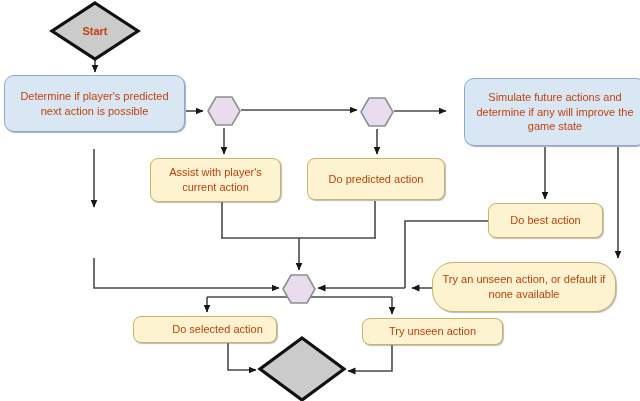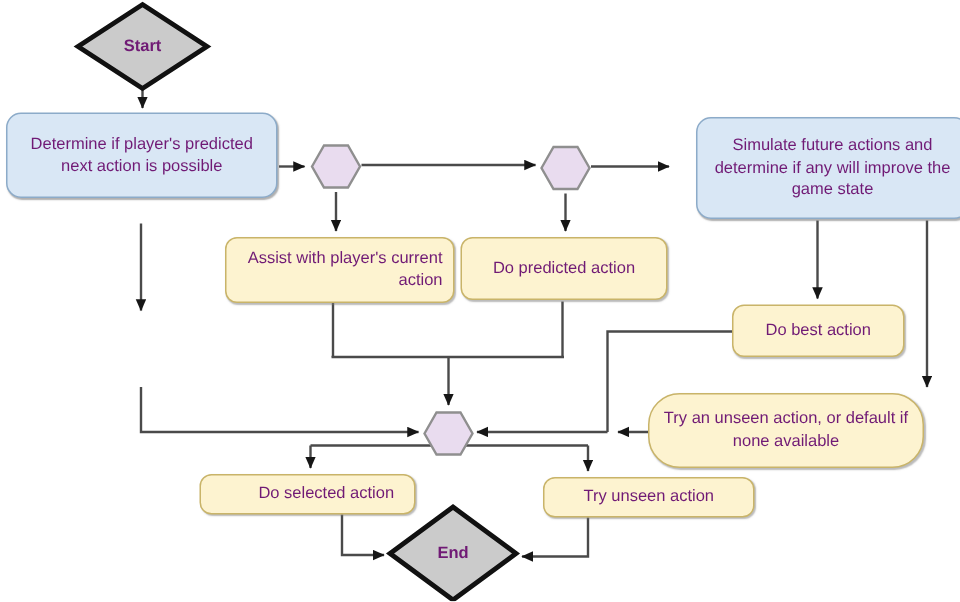--- a/index.html
+++ b/index.html
@@ -1,18 +1,18 @@
 <!DOCTYPE html>
 <html><head>
 <meta charset="utf-8">
 <style>
   html,body{margin:0;padding:0;background:#fff;}
   #canvas{
     position:relative;width:640px;height:401px;background:#ffffff;
-    font-family:"Liberation Sans",sans-serif;color:#701a75;overflow:hidden;
+    font-family:"Liberation Sans",sans-serif;color:#c2410c;overflow:hidden;
   }
   #edges{position:absolute;left:0;top:0;z-index:1;}
   .node{position:absolute;z-index:2;display:flex;align-items:center;justify-content:center;
         text-align:center;font-size:11px;line-height:1.32;box-sizing:border-box;padding:3px 7px;}
   .process{background:#d9e7f5;border:1.5px solid #8cabc9;border-radius:10px;
            box-shadow:1px 1px 1px rgba(110,110,110,.55);}
   .action{background:#fdf3d0;border:1.5px solid #c9b469;border-radius:8px;
           box-shadow:1px 1px 1px rgba(120,120,120,.5);}
   .shape{position:absolute;z-index:2;}
   .shape-label{position:absolute;z-index:3;display:flex;align-items:center;justify-content:center;
@@ -83,31 +83,30 @@
   <svg class="shape" style="left:206px;top:94px;" width="36" height="34">
     <polygon points="2,17 10,3 26,3 34,17 26,31 10,31" fill="#e9dcef" stroke="#8f8f8f" stroke-width="1.6"></polygon>
   </svg>
   <svg class="shape" style="left:359px;top:95px;" width="36" height="34">
     <polygon points="2,17 10,3 26,3 34,17 26,31 10,31" fill="#e9dcef" stroke="#8f8f8f" stroke-width="1.6"></polygon>
   </svg>
   <svg class="shape" style="left:281px;top:272px;" width="36" height="34">
     <polygon points="2,17 10,3 26,3 34,17 26,31 10,31" fill="#e9dcef" stroke="#8f8f8f" stroke-width="1.6"></polygon>
   </svg>
 
-  <div class="node action" style="left:150px;top:158px;width:153px;height:44px;text-align:right;">Assist with player's current action</div>
+  <div class="node action" style="left:150px;top:158px;width:131px;height:44px;">Assist with player's current action</div>
 
   <div class="node action" style="left:307px;top:158px;width:138px;height:42px;">Do predicted action</div>
 
 
   <div class="node action" style="left:488px;top:203px;width:115px;height:35px;">Do best action</div>
 
   <div class="node action" style="left:432px;top:262px;width:184px;height:50px;border-radius:21px;">Try an unseen action, or default if none available</div>
 
   <div class="node action" style="left:133px;top:316px;width:144px;height:27px;padding-left:32px;">Do selected action</div>
 
   <div class="node action" style="left:322px;top:318px;width:141px;height:27px;margin-left:40px;">Try unseen action</div>
 
   <svg class="shape" style="left:256px;top:334px;" width="92" height="67">
     <polygon points="46,4 88,35 46,66 4,35" fill="#cbcbcb" stroke="#111111" stroke-width="3.2" stroke-linejoin="miter"></polygon>
   </svg>
-  <div class="shape-label" style="left:274px;top:356px;width:56px;height:26px;">End</div>
 
 </div>
 
 </body></html>

